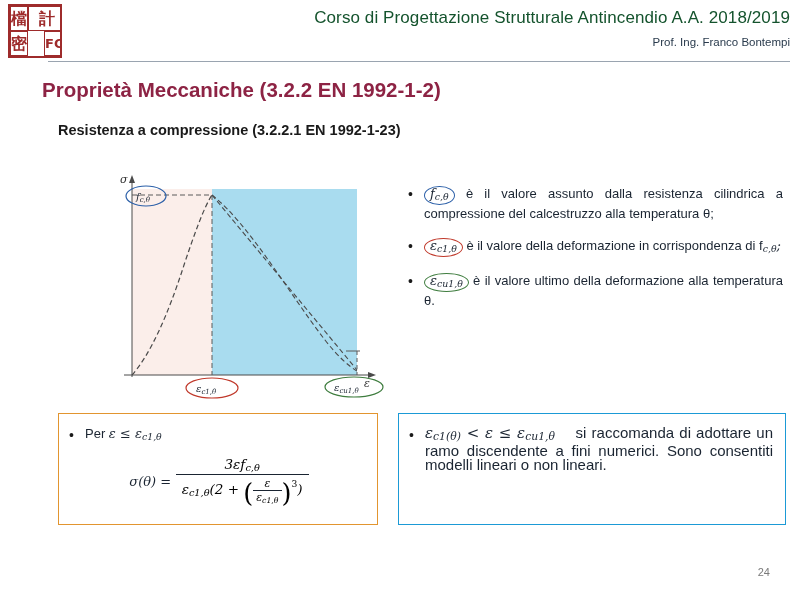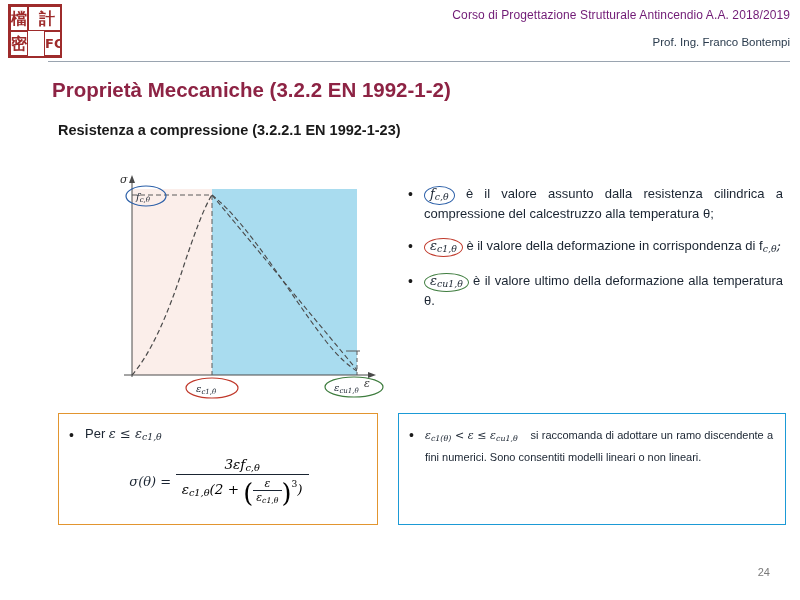--- a/index.html
+++ b/index.html
@@ -33,22 +33,22 @@
     left: 48px;
     top: 61px;
     width: 742px;
     height: 1px;
     background: #9aa4b0;
   }
   .header-title {
     position: absolute;
     right: 10px;
     top: 8px;
-    font-size: 12px;
-    color: #701a75;
+    font-size: 17px;
+    color: #14532d;
     text-align: left;
     letter-spacing: 0.1px;
   }
   .header-subtitle {
     position: absolute;
     right: 10px;
     top: 36px;
     font-size: 11.5px;
     color: #2a3b4d;
     text-align: left;
@@ -84,21 +84,21 @@
     display: flex;
     align-items: center;
     justify-content: center;
     line-height: 1;
   }
   .logo-cell.small { font-size: 13px; margin-left: 16px; }
 
   
   .slide-title {
     position: absolute;
-    left: 52px;
+    left: 42px;
     top: 78px;
     font-size: 20.5px;
     font-weight: bold;
     color: #8d2344;
   }
   .slide-subtitle {
     position: absolute;
     left: 58px;
     top: 122px;
     font-size: 14.5px;
@@ -348,21 +348,21 @@
       <span class="frac">
         <span class="num">3εf<span class="sub">c,θ</span></span>
         <span class="den">ε<span class="sub">c1,θ</span>(2 + <span class="paren-big">(</span><span class="nested-frac"><span class="nnum">ε</span><span class="nden">ε<span class="sub">c1,θ</span></span></span><span class="paren-big">)</span><span class="exp">3</span>)</span>
       </span>
     </div>
   </div>
 
   <div class="box-right">
     <div class="box-inner">
       <div class="bullet-dot">•</div>
-      <div class="bullet-text" style="font-size:11px;line-height:19px;">
+      <div class="bullet-text" style="font-size:15px;line-height:14px;">
         <span class="sym">ε<span class="sub">c1(θ)</span> &lt; ε ≤ ε<span class="sub">cu1,θ</span></span>&nbsp;&nbsp;&nbsp;&nbsp;<span>si raccomanda di adottare un ramo discendente a fini numerici. Sono consentiti modelli lineari o non lineari.</span>
       </div>
     </div>
   </div>
 
   <div class="page-number">24</div>
 
 </div>
 
 </body></html>

